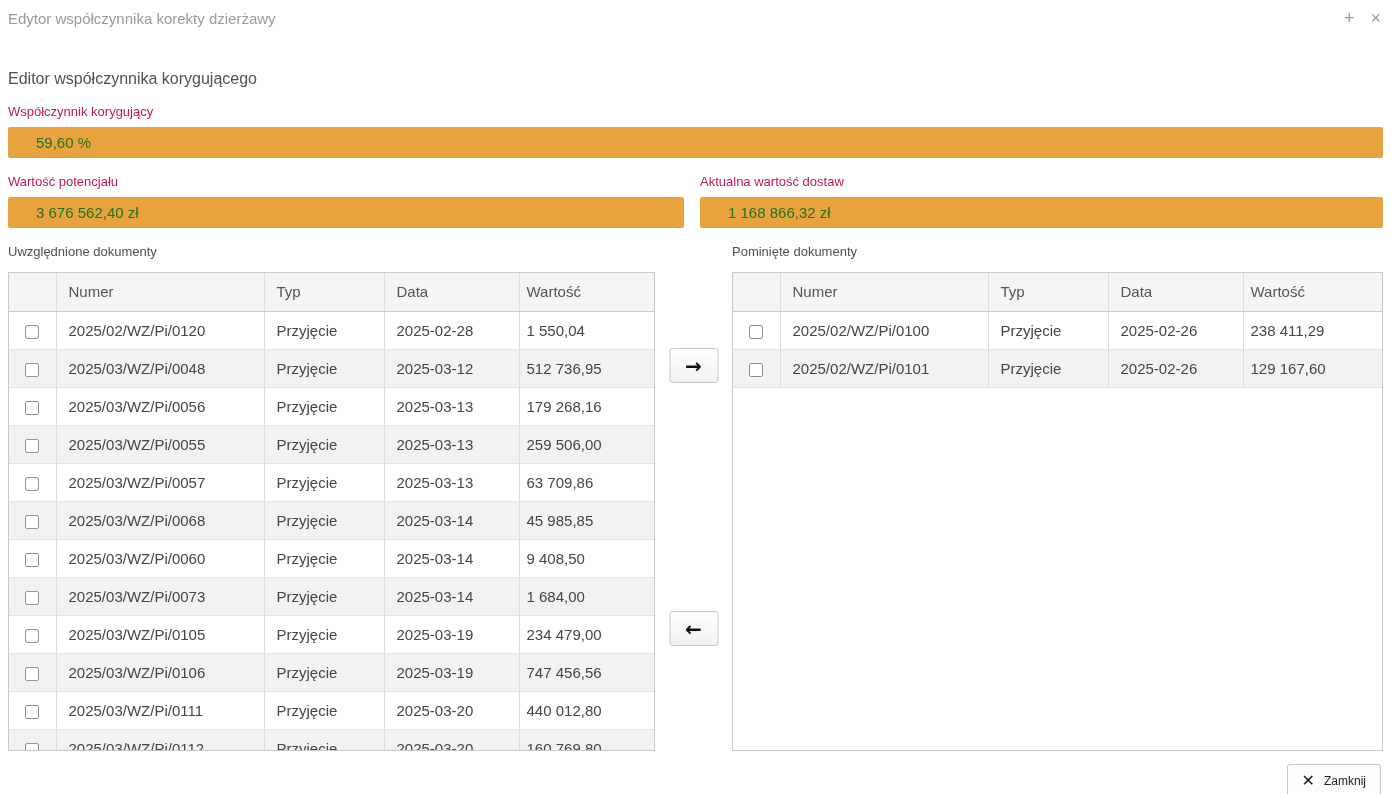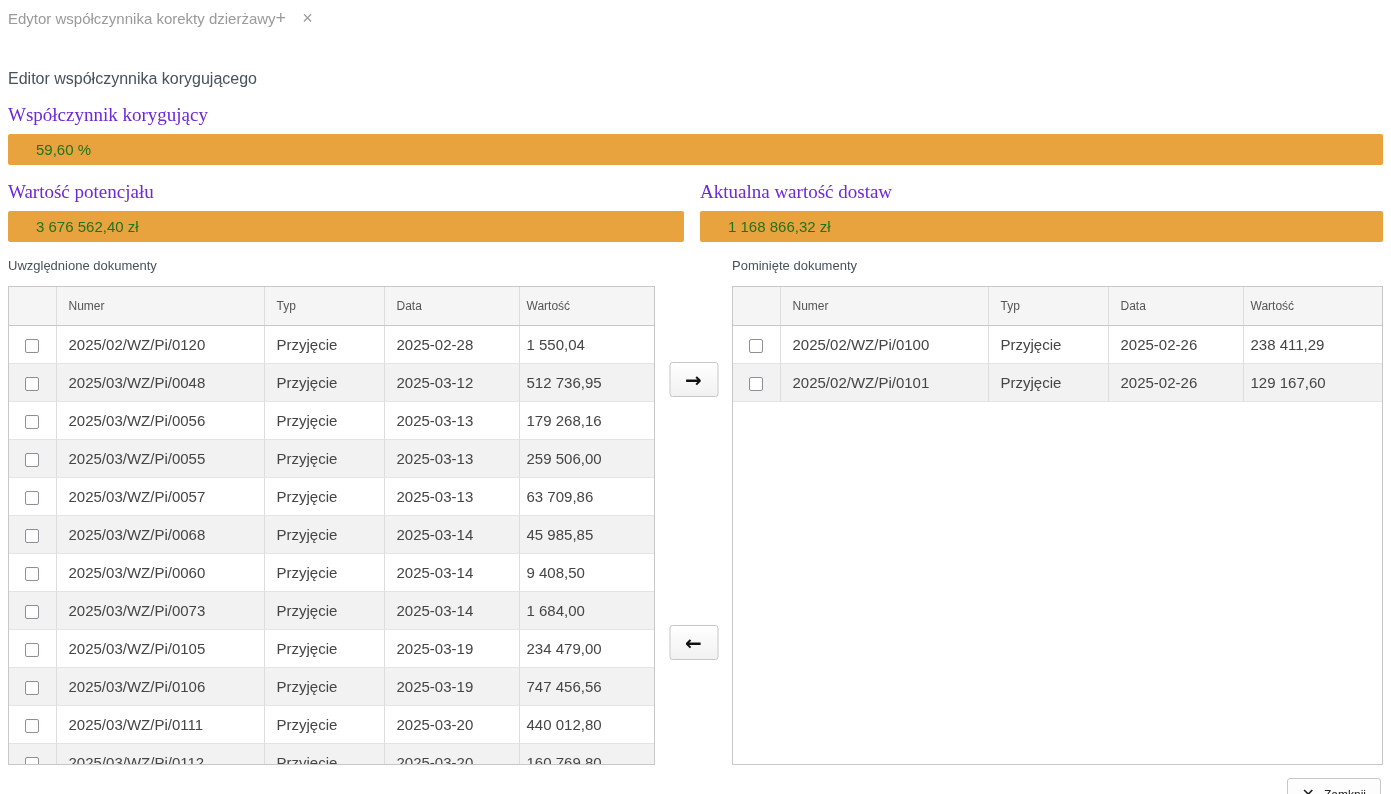--- a/index.html
+++ b/index.html
@@ -1,49 +1,49 @@
 <!DOCTYPE html>
 <html><head>
 <meta charset="utf-8">
 <style>
   * { margin:0; padding:0; box-sizing:border-box; }
   html,body { width:1391px; height:794px; background:#fff; overflow:hidden;
               font-family:"Liberation Sans","DejaVu Sans",sans-serif; }
   .window { width:100%; height:100%; padding:8px; position:relative; }
 
   
-  .titlebar { display:flex; justify-content:flex-start; align-items:flex-start; height:22px; }
+  .titlebar { display:flex; justify-content:space-between; align-items:flex-start; height:22px; }
   .titlebar .title { font-size:15px; color:#9a9a9a; padding-top:2px; }
   .tb-icons { display:flex; gap:16px; padding-right:2px; }
   .tb-icon { font-size:18px; color:#9a9a9a; line-height:20px; cursor:pointer; }
 
   
   .section-title { font-size:16px; font-weight:400; color:#46525c; margin-top:40px; }
 
   
-  .field-label { font-size:19px; color:#6d28d9; margin-top:16px; margin-bottom:8px;font-family:Liberation Serif, serif; }
+  .field-label { font-size:13px; color:#be185d; margin-top:16px; margin-bottom:8px; }
   .field-value { height:31px; line-height:31px; padding:0 28px; background:#e8a33e;
                  border-radius:2px; color:#21731d; font-size:15px; }
   .field-row { display:flex; gap:16px; }
   .field-row .col-left { width:676px; }
   .field-row .col-right { flex:1; }
 
   
   .tables-row { display:flex; margin-top:16px; }
   .tcol-left { width:647px; }
   .tcol-right { flex:1; }
   .tcol-mid { width:77px; position:relative; }
   .list-title { font-size:13px; font-weight:400; color:#46525c; }
   .table-wrap { margin-top:13px; height:479px; overflow:hidden; border:1px solid #c8c8c8; background:#fff; }
 
   table { width:100%; border-collapse:collapse; table-layout:fixed; }
   th, td { height:38px; padding:0 12px; text-align:left; border-right:1px solid #ddd;
            overflow:hidden; white-space:nowrap; }
   th:last-child, td:last-child { border-right:none;padding-left:7px; }
-  th { background:#f5f5f5; font-weight:400; font-size:12px; color:#555;
+  th { background:#f5f5f5; font-weight:400; font-size:15px; color:#555;
        border-bottom:1px solid #c8c8c8; }
   td { font-size:15px; color:#454545; border-bottom:1px solid #e4e4e4; }
   tbody tr:nth-child(even) { background:#f2f2f2; }
   th.check-col, td.check-col { width:47px; text-align:center; padding:0; }
   th:nth-child(2), td:nth-child(2) { width:208px; }
   th:nth-child(3), td:nth-child(3) { width:120px; }
   th:nth-child(4), td:nth-child(4) { width:135px; }
   input[type="checkbox"] { appearance:none; -webkit-appearance:none; width:14px; height:14px;
      border:1px solid #8f8f99; border-radius:2px; background:#fff; vertical-align:middle; cursor:pointer; }
 

